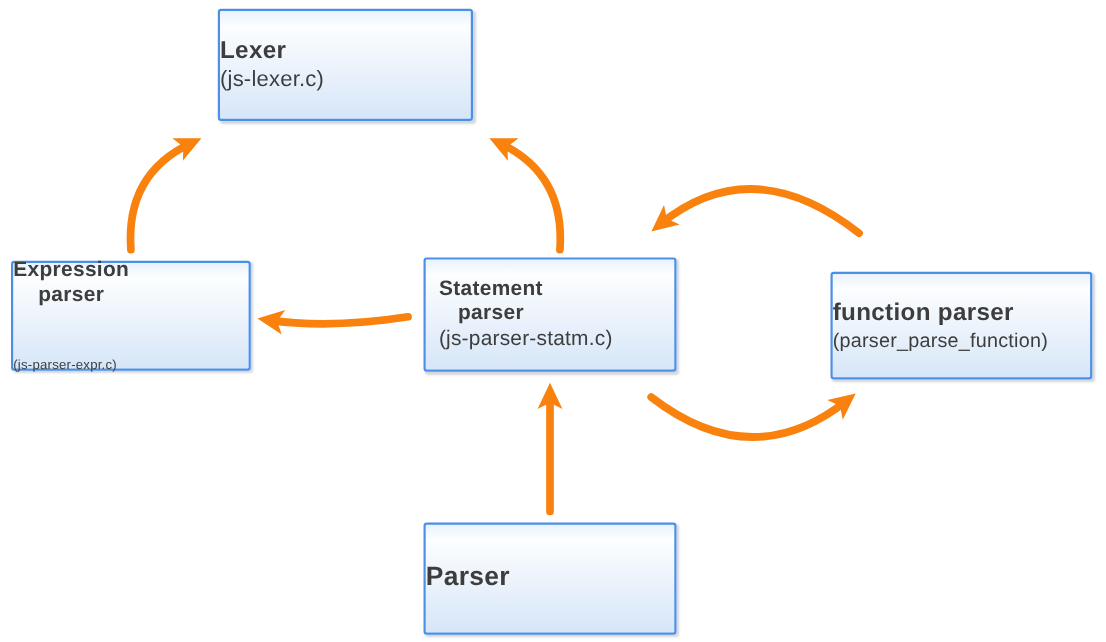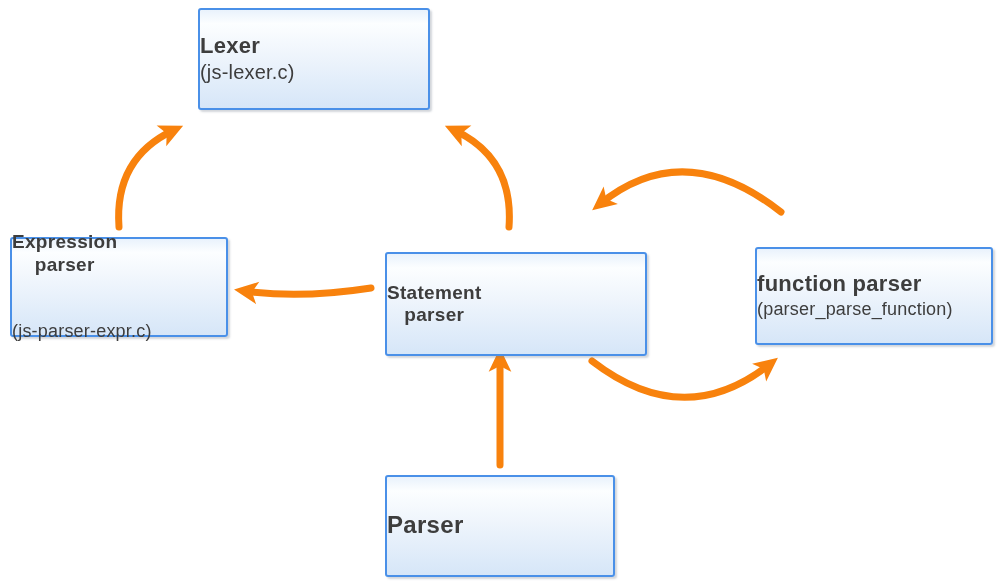--- a/index.html
+++ b/index.html
@@ -47,23 +47,23 @@
     font-weight: 400;
     line-height: 1.25;
     letter-spacing: 0.2px;
   }
   .node-lexer      { left: 198px; top: 8px;   width: 232px; height: 102px; }
   .node-lexer .title    { font-size: 22px; margin-bottom: 2px; }
   .node-lexer .subtitle { font-size: 20px; }
 
   .node-expression { left: 10px;  top: 237px; width: 218px; height: 100px; gap: 44px; }
   .node-expression .title    { font-size: 19px; }
-  .node-expression .subtitle { font-size: 18px; }
+  .node-expression .subtitle { font-size: 12px; }
 
-  .node-statement  { left: 385px; top: 252px; width: 262px; height: 104px; }
+  .node-statement  { left: 385px; top: 234px; width: 230px; height: 104px; padding-left: 12px; }
   .node-statement .title    { font-size: 19px; }
   .node-statement .subtitle { font-size: 19px; }
 
   .node-function   { left: 755px; top: 247px; width: 238px; height: 98px; }
   .node-function .title    { font-size: 22px; margin-bottom: 1px; }
   .node-function .subtitle { font-size: 18px; }
 
   .node-parser     { left: 385px; top: 475px; width: 230px; height: 102px; }
   .node-parser .title    { font-size: 24px; margin-bottom: 2px; }
   .node-parser .subtitle { font-size: 19px; }
@@ -96,20 +96,21 @@
 
   <div class="node node-expression">
     <div class="title">Expression
 parser</div>
     <div class="subtitle">(js-parser-expr.c)</div>
   </div>
 
   <div class="node node-statement">
     <div class="title">Statement
 parser</div>
+    <div class="subtitle">(js-parser-statm.c)</div>
   </div>
 
   <div class="node node-function">
     <div class="title">function parser</div>
     <div class="subtitle">(parser_parse_function)</div>
   </div>
 
   <div class="node node-parser">
     <div class="title">Parser</div>
   </div>

